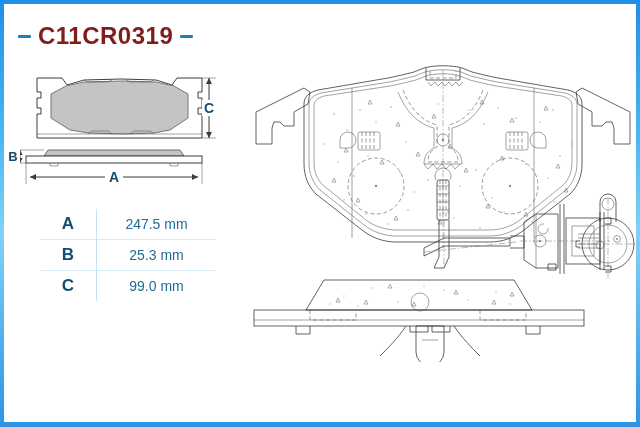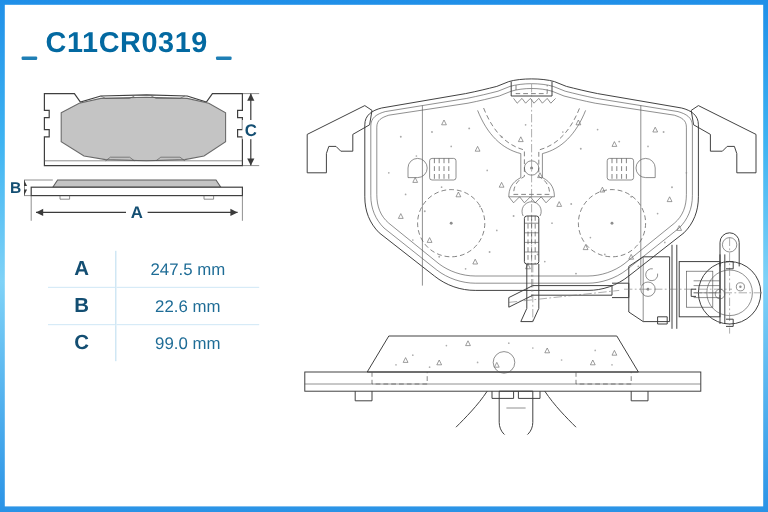--- a/index.html
+++ b/index.html
@@ -20,22 +20,22 @@
     position:absolute;
     left:4px;top:4px;
     width:632px;height:418px;
     background:#ffffff;
     overflow:hidden;
   }
   
   #title-row{
     position:absolute;
     left:14px;top:18px;
-    display:flex;align-items:flex-end;gap:7px;
-    color:#0369a1;
+    display:flex;align-items:center;gap:7px;
+    color:#7f1d1d;
     font-size:24px;
     font-weight:bold;
     letter-spacing:.5px;
   }
   .tdash{
     display:block;
     width:13px;height:3px;
     background:#1f7fb5;
     border-radius:1px;
   }
@@ -146,21 +146,21 @@
     </svg>
 
     <table id="dimtable">
       <tbody>
         <tr>
           <td class="k">A</td>
           <td class="v">247.5 mm</td>
         </tr>
         <tr>
           <td class="k">B</td>
-          <td class="v">22.6 mm</td>
+          <td class="v">25.3 mm</td>
         </tr>
         <tr>
           <td class="k">C</td>
           <td class="v">99.0 mm</td>
         </tr>
       </tbody>
     </table>
 
     <svg id="cad" viewBox="0 0 390 310">
 

